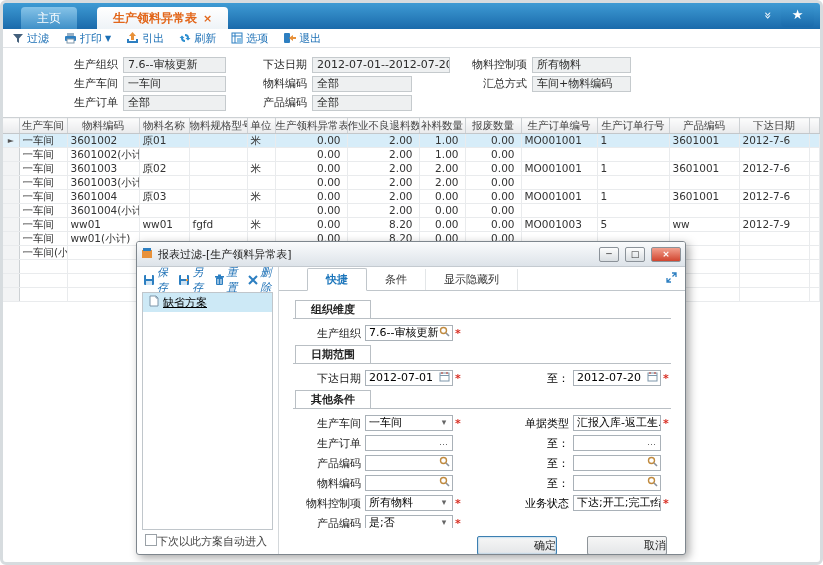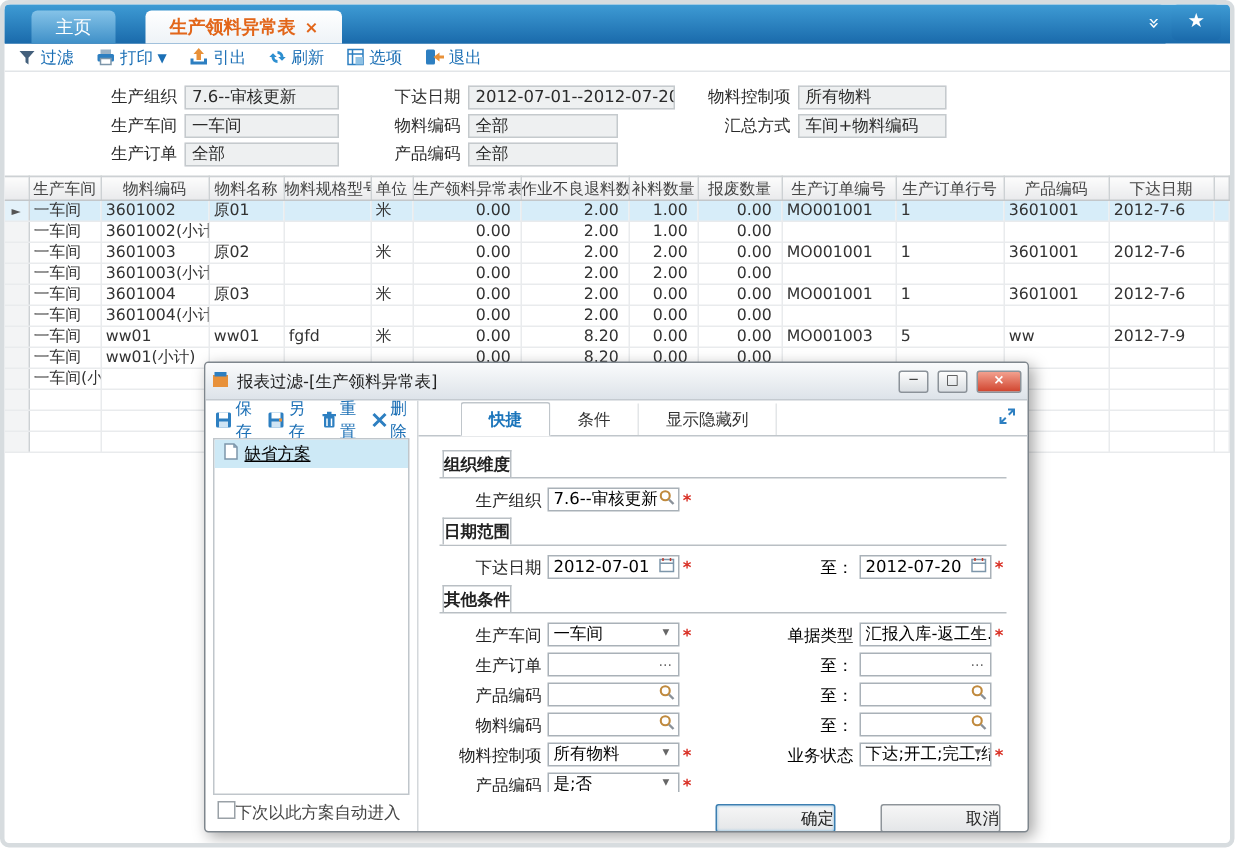--- a/index.html
+++ b/index.html
@@ -39,34 +39,34 @@
   .grid td:nth-child(n+7):nth-child(-n+10) { text-align:right; padding-right:6px; }
 
   
   .dialog { position:absolute; left:133px; top:238px; width:550px; height:314px; background:#fff; border:1px solid #7e868d; border-radius:3px; box-shadow:3px 3px 10px rgba(0,0,0,.35); overflow:hidden; font-size:11px; }
   .dlg-title { height:22px; background:linear-gradient(#fafbfc,#dde3e9); border-bottom:1px solid #c4cad0; display:flex; align-items:center; padding:12px 4px; gap:5px; }
   .dlg-title .ttl { flex:1; color:#222; font-size:11px; }
   .winbtn { width:20px; height:15px; border:1px solid #8b9299; border-radius:2px; background:linear-gradient(#fdfdfd,#d9dee2); font-size:9px; line-height:13px; text-align:center; color:#333; margin-left:1px; }
   .winbtn.close { background:linear-gradient(#f2a08e,#d1452f); color:#fff; width:30px; font-weight:bold; }
   .dlg-body { display:flex; height:291px; }
   .dlg-left { width:178px; border-right:1px solid #d4d8db; display:flex; flex-direction:column; }
-  .dlg-toolbar { display:flex; gap:10px; align-items:center; height:25px; padding:0 6px; color:#1b6fb5; }
+  .dlg-toolbar { display:flex; gap:10px; align-items:center; height:25px; padding:0 6px; color:#1b6fb5;font-style:italic; }
   .dlg-toolbar .tbtn { gap:2px; }
   .scheme-box { flex:1; margin:0 5px 4px 5px; border:1px solid #c0c6cb; background:#fff; overflow:hidden;text-decoration:underline; }
   .scheme-item { display:flex; align-items:center; gap:4px; height:19px; padding:0 6px; background:#cde9f6; }
   .chk-row { display:flex; align-items:flex-start; gap:0; height:24px; padding:0 8px; color:#444; }
   .chk { width:12px; height:12px; border:1px solid #9aa1a7; background:#fff; }
   .dlg-right { flex:1; display:flex; flex-direction:column; }
   .dlg-tabs { display:flex; align-items:flex-end; height:24px; border-bottom:1px solid #c0c6cb; padding-left:28px; position:relative; }
   .dtab { padding:3px 18px; color:#333; border-right:1px solid #e3e6e8; }
   .dtab.active { color:#1b75bb; font-weight:bold; border:1px solid #c0c6cb; border-bottom:1px solid #fff; background:#fff; margin-bottom:-1px; border-radius:2px 2px 0 0; }
   .expand-ico { position:absolute; right:8px; top:5px; }
   .dlg-form { flex:1; padding:6px 14px 0 14px; overflow:hidden; }
   .sec { border-bottom:1px solid #b9bfc4; margin:3px 0 5px 0; }
-  .sec-t { display:inline-block; border:1px solid #b9bfc4; border-bottom:none; background:#fff; padding:1px 0; font-weight:bold; color:#222; font-size:11px; margin-left:2px; }
+  .sec-t { display:inline-block; border:1px solid #b9bfc4; border-bottom:none; background:#fff; padding:1px 15px; font-weight:bold; color:#222; font-size:11px; margin-left:2px; }
   .frow { display:flex; align-items:center; height:18px; margin-bottom:2px; }
   .flabel { width:72px; text-align:right; padding-right:4px; white-space:nowrap; color:#222; }
   .fctl { position:relative; width:88px; height:16px; border:1px solid #a9b1b8; background:#fff; line-height:14px; padding:0 16px 0 3px; white-space:nowrap; overflow:hidden; }
   .fctl .ico { position:absolute; right:1px; top:0; width:14px; height:14px; text-align:center; line-height:13px; color:#666; font-size:9px; }
   .req { color:#d93025; width:10px; text-align:center; font-weight:bold; }
   .col2lab { width:64px; text-align:right; padding-right:4px; margin-left:46px; white-space:nowrap; }
   .dlg-btns { display:flex; justify-content:flex-end; gap:10px; padding:4px 18px 0 0; height:30px; align-items:center; }
   .btn { width:80px; height:19px; text-align:right; line-height:17px; background:linear-gradient(#f6f6f6,#e4e6e8); border:1px solid #8e9499; border-radius:2px; color:#222;margin-left:20px; }
   .btn.default { border:1px solid #3c7fb1; box-shadow:0 0 2px #7ab8e0 inset; }
 

